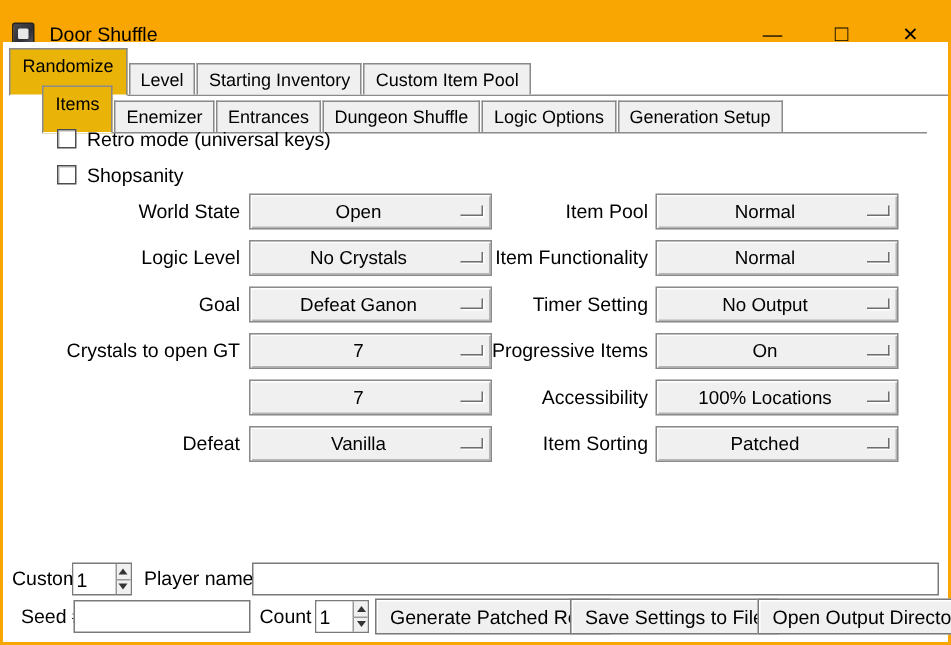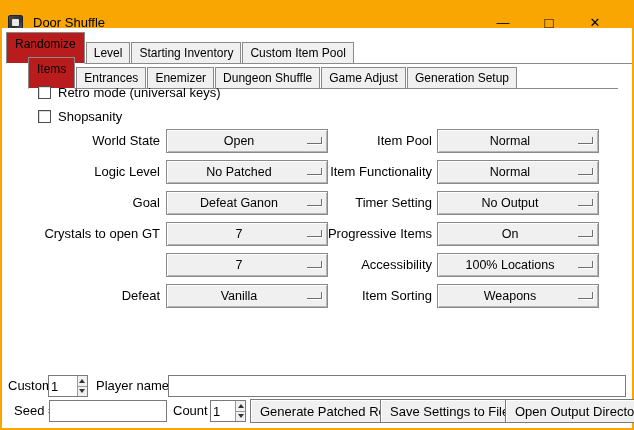--- a/index.html
+++ b/index.html
@@ -8,21 +8,21 @@
 
   .window {
     position: relative;
     width: 634px; height: 430px;
     background: var(--titlebar, #F9A602);
     overflow: hidden;
   }
 
   
   .titlebar {
-    position: absolute; top: 0; left: 0; right: 16px; height: 45px;
+    position: absolute; top: 0; left: 0; right: 4px; height: 45px;
     display: flex; align-items: center;
     background: var(--titlebar, #F9A602);
     color: #000;
   }
   .app-icon {
     width: 15px; height: 15px; margin: 0 6px 0 8px;
     background: linear-gradient(135deg, #4a4a52 0%, #2d2d33 60%, #55555e 100%);
     border: 1px solid #222; border-radius: 2px;
     position: relative;
   }
@@ -52,21 +52,21 @@
   }
   .tabbar.outer { top: 4px; left: 4px; right: 0; }
   .tabbar.inner { top: 29px; left: 26px; right: 14px; }
   .tab {
     font-size: 12px; padding: 3px 7px 3px;
     background: #f0f0f0;
     border: 1px solid #8a8a8a; border-bottom: none;
     margin-right: 1px; white-space: nowrap; cursor: default;
   }
   .tab.selected {
-    background: #b91c1c;
+    background: #eab308;
     padding: 4px 8px 12px;
     margin-bottom: -1px;
     border-bottom: 1px solid #ffffff;
   }
 
   
   .check {
     position: absolute; left: 36px;
     display: flex; align-items: center; gap: 7px;
     font-size: 13px; cursor: default;
@@ -164,45 +164,45 @@
 
     <div class="tabbar outer">
       <div class="tab selected"><span>Randomize</span></div>
       <div class="tab"><span>Level</span></div>
       <div class="tab"><span>Starting Inventory</span></div>
       <div class="tab"><span>Custom Item Pool</span></div>
     </div>
 
     <div class="tabbar inner">
       <div class="tab selected"><span>Items</span></div>
+      <div class="tab"><span>Enemizer</span></div>
       <div class="tab"><span>Entrances</span></div>
-      <div class="tab"><span>Enemizer</span></div>
       <div class="tab"><span>Dungeon Shuffle</span></div>
-      <div class="tab"><span>Game Adjust</span></div>
+      <div class="tab"><span>Logic Options</span></div>
       <div class="tab"><span>Generation Setup</span></div>
     </div>
 
     <div class="check" style="top:57px">
       <span class="box"></span>
       <span>Retro mode (universal keys)</span>
     </div>
     <div class="check" style="top:81px">
       <span class="box"></span>
       <span>Shopsanity</span>
     </div>
 
     <span class="lbl col-l" style="top:101px">World State</span>
     <div class="opt col-l" style="top:101px">
       <span class="opt-val">Open</span>
       <span class="opt-ind"></span>
     </div>
 
     <span class="lbl col-l" style="top:132px">Logic Level</span>
     <div class="opt col-l" style="top:132px">
-      <span class="opt-val">No Patched</span>
+      <span class="opt-val">No Crystals</span>
       <span class="opt-ind"></span>
     </div>
 
     <span class="lbl col-l" style="top:163px">Goal</span>
     <div class="opt col-l" style="top:163px">
       <span class="opt-val">Defeat Ganon</span>
       <span class="opt-ind"></span>
     </div>
 
     <span class="lbl col-l" style="top:194px">Crystals to open GT</span>
@@ -247,21 +247,21 @@
     </div>
 
     <span class="lbl col-r" style="top:225px">Accessibility</span>
     <div class="opt col-r" style="top:225px">
       <span class="opt-val">100% Locations</span>
       <span class="opt-ind"></span>
     </div>
 
     <span class="lbl col-r" style="top:256px">Item Sorting</span>
     <div class="opt col-r" style="top:256px">
-      <span class="opt-val">Weapons</span>
+      <span class="opt-val">Patched</span>
       <span class="opt-ind"></span>
     </div>
 
     <span class="flabel" style="top:347px;left:6px">Custom</span>
     <div class="spin" style="top:347px;left:46px;width:40px">
       <input value="1" style="">
       <div class="arrows">
         <div class="arrow">
             <span class="tri-up"></span>
           </div>

